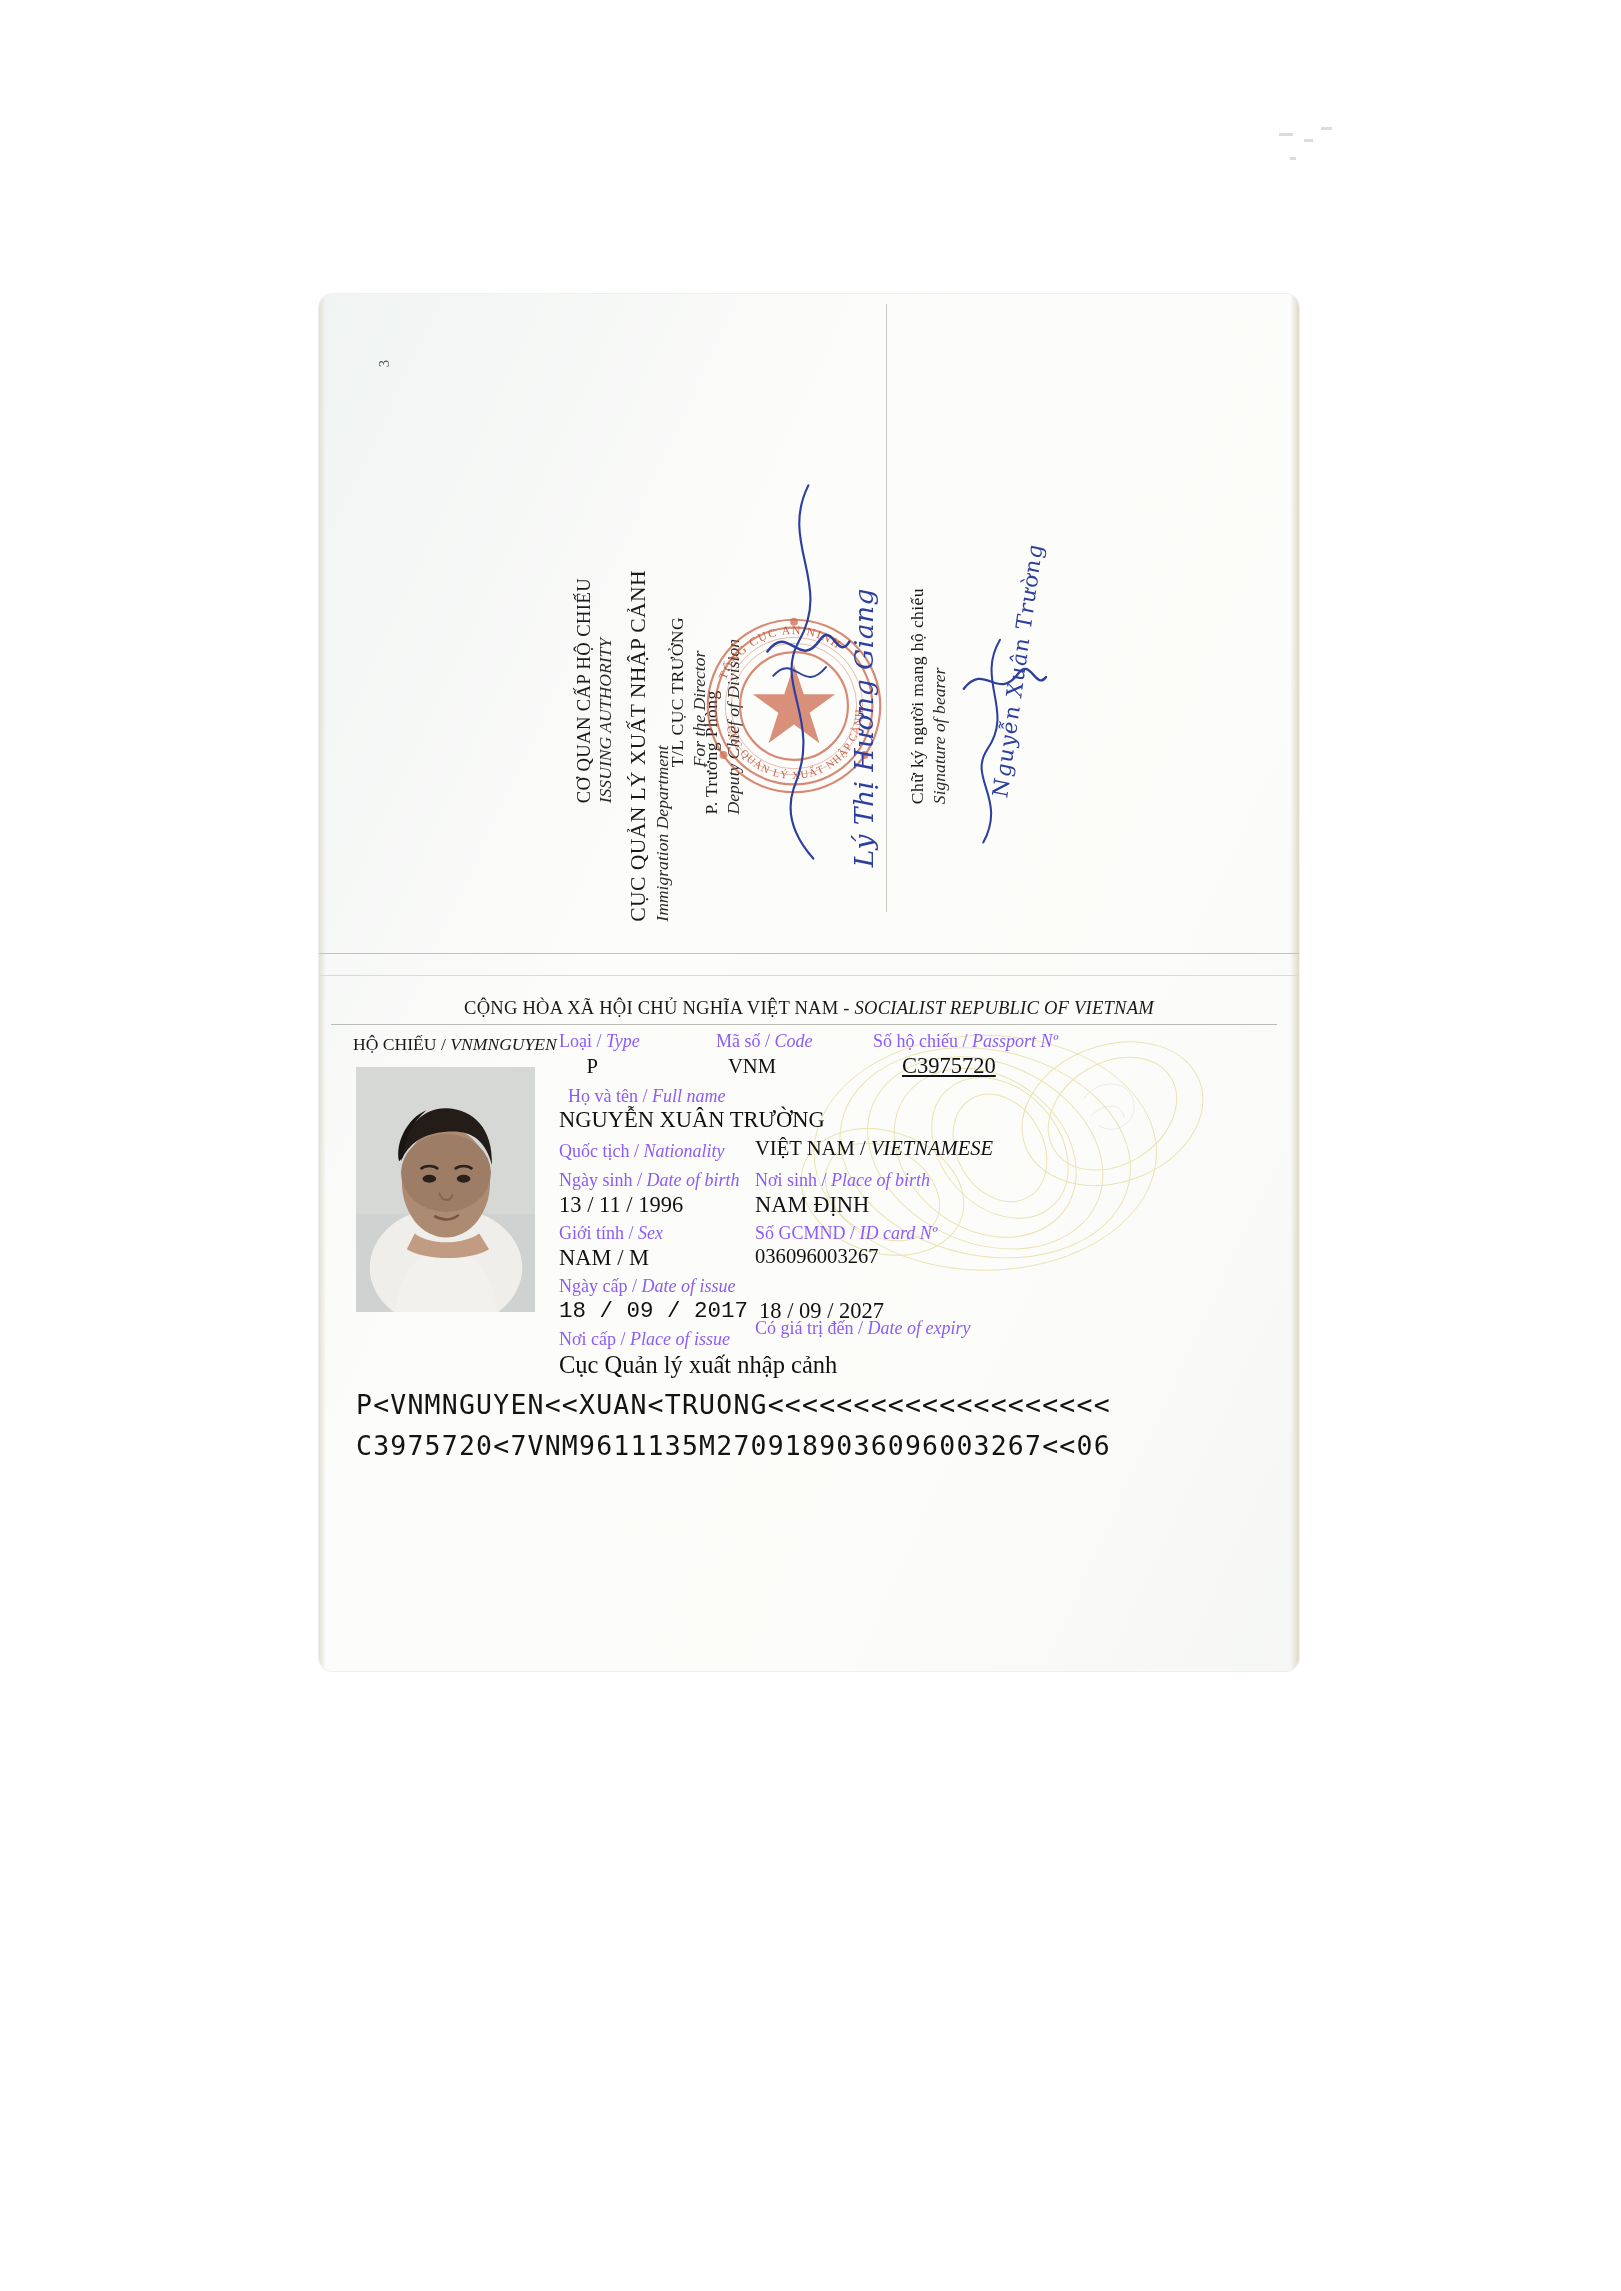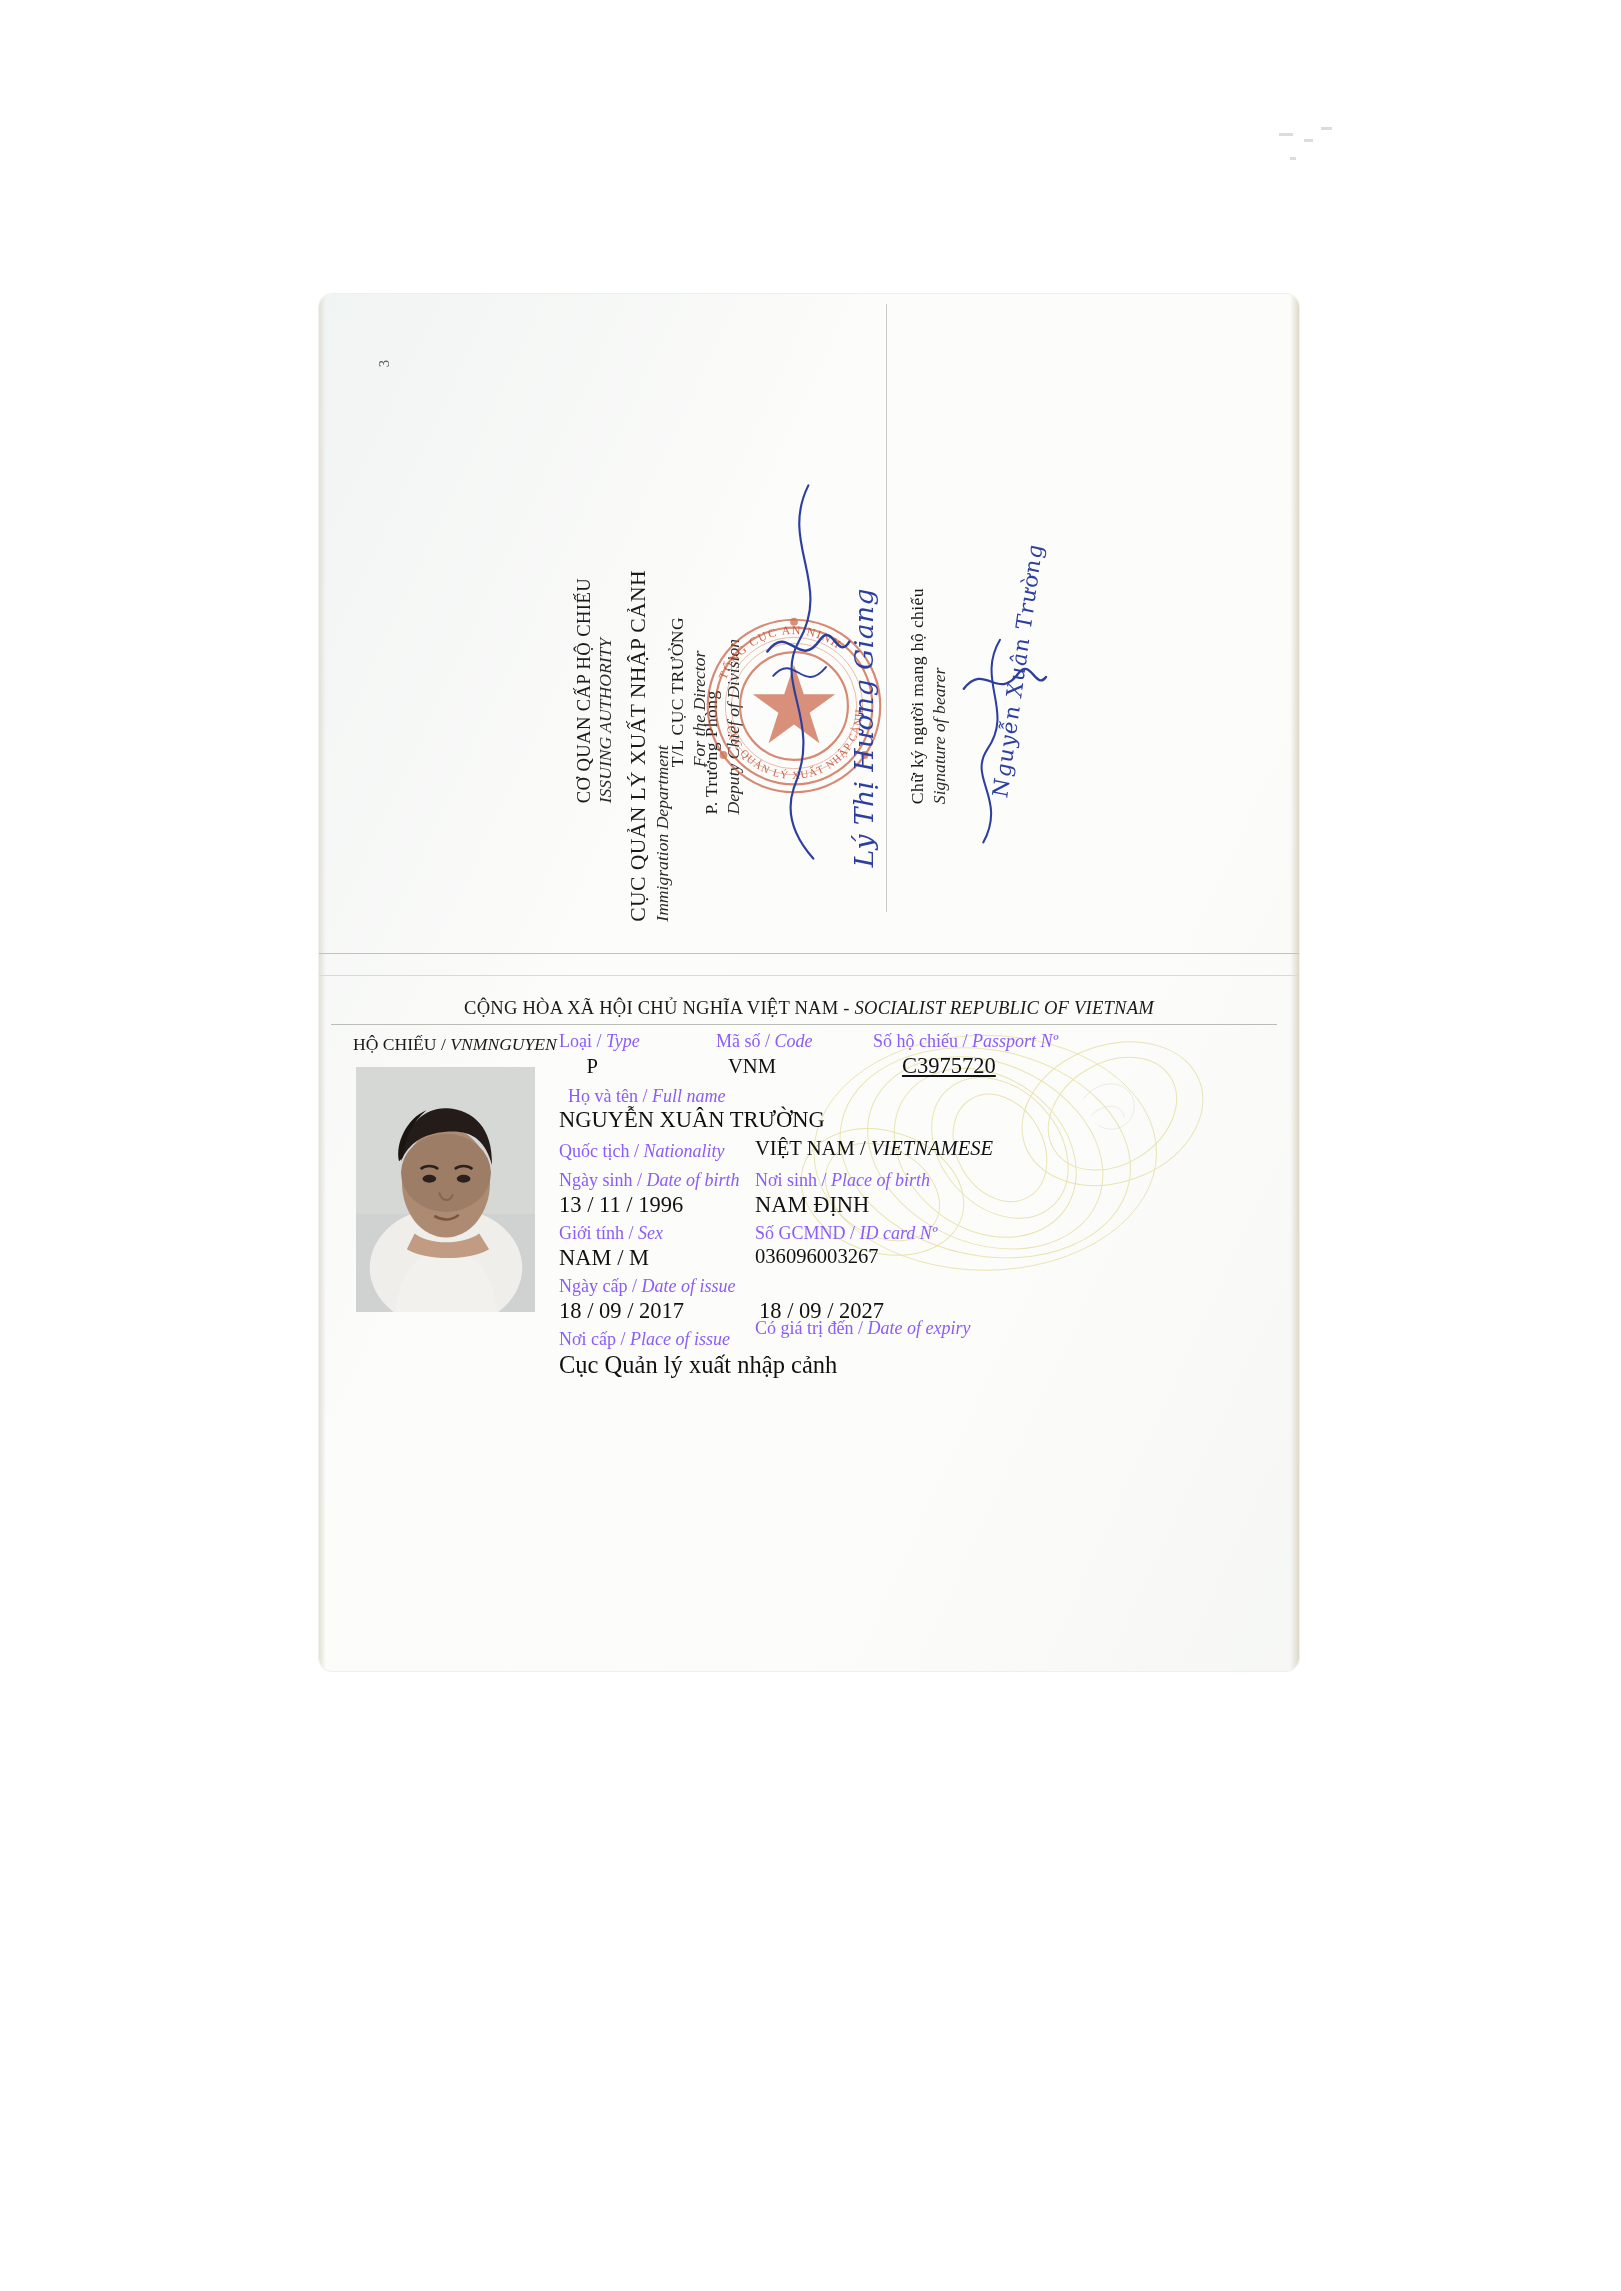--- a/index.html
+++ b/index.html
@@ -477,31 +477,35 @@
       <div class="row" style="left:0; top:245px;">
         <span class="lbl">
           <span>Ngày cấp</span> / <span class="en">Date of issue</span>
         </span>
       </div>
       <div class="row" style="left:196px; top:245px;margin-top:42px;">
         <span class="lbl">
           <span>Có giá trị đến</span> / <span class="en">Date of expiry</span>
         </span>
       </div>
-      <div class="row val" style="left:0; top:267px;">18 / 09 / 2017</div>
+      <div class="row val" style="left:0; top:267px;font-family:Liberation Mono, monospace;">18 / 09 / 2017</div>
       <div class="row val" style="left:200px; top:267px;">18 / 09 / 2027</div>
 
       <div class="row" style="left:0; top:298px;">
         <span class="lbl">
           <span>Nơi cấp</span> / <span class="en">Place of issue</span>
         </span>
       </div>
       <div class="row val" style="left:0; top:320px; font-size:24.5px;">Cục Quản lý xuất nhập cảnh</div>
     </div>
 
+    <div class="mrz">
+      <div>P&lt;VNMNGUYEN&lt;&lt;XUAN&lt;TRUONG&lt;&lt;&lt;&lt;&lt;&lt;&lt;&lt;&lt;&lt;&lt;&lt;&lt;&lt;&lt;&lt;&lt;&lt;&lt;&lt;</div>
+      <div>C3975720&lt;7VNM9611135M2709189036096003267&lt;&lt;06</div>
+    </div>
   </div>
 </div>
 
 <div class="speck" style="left:1279px; top:133px; width:13.7px; height:2.9px;"></div>
 <div class="speck" style="left:1304px; top:139px; width:8.8px; height:2.9px;"></div>
 <div class="speck" style="left:1321px; top:127px; width:10.8px; height:2.9px;"></div>
 <div class="speck" style="left:1290px; top:157px; width:5.9px; height:2.9px;"></div>
 
 
 </body></html>

